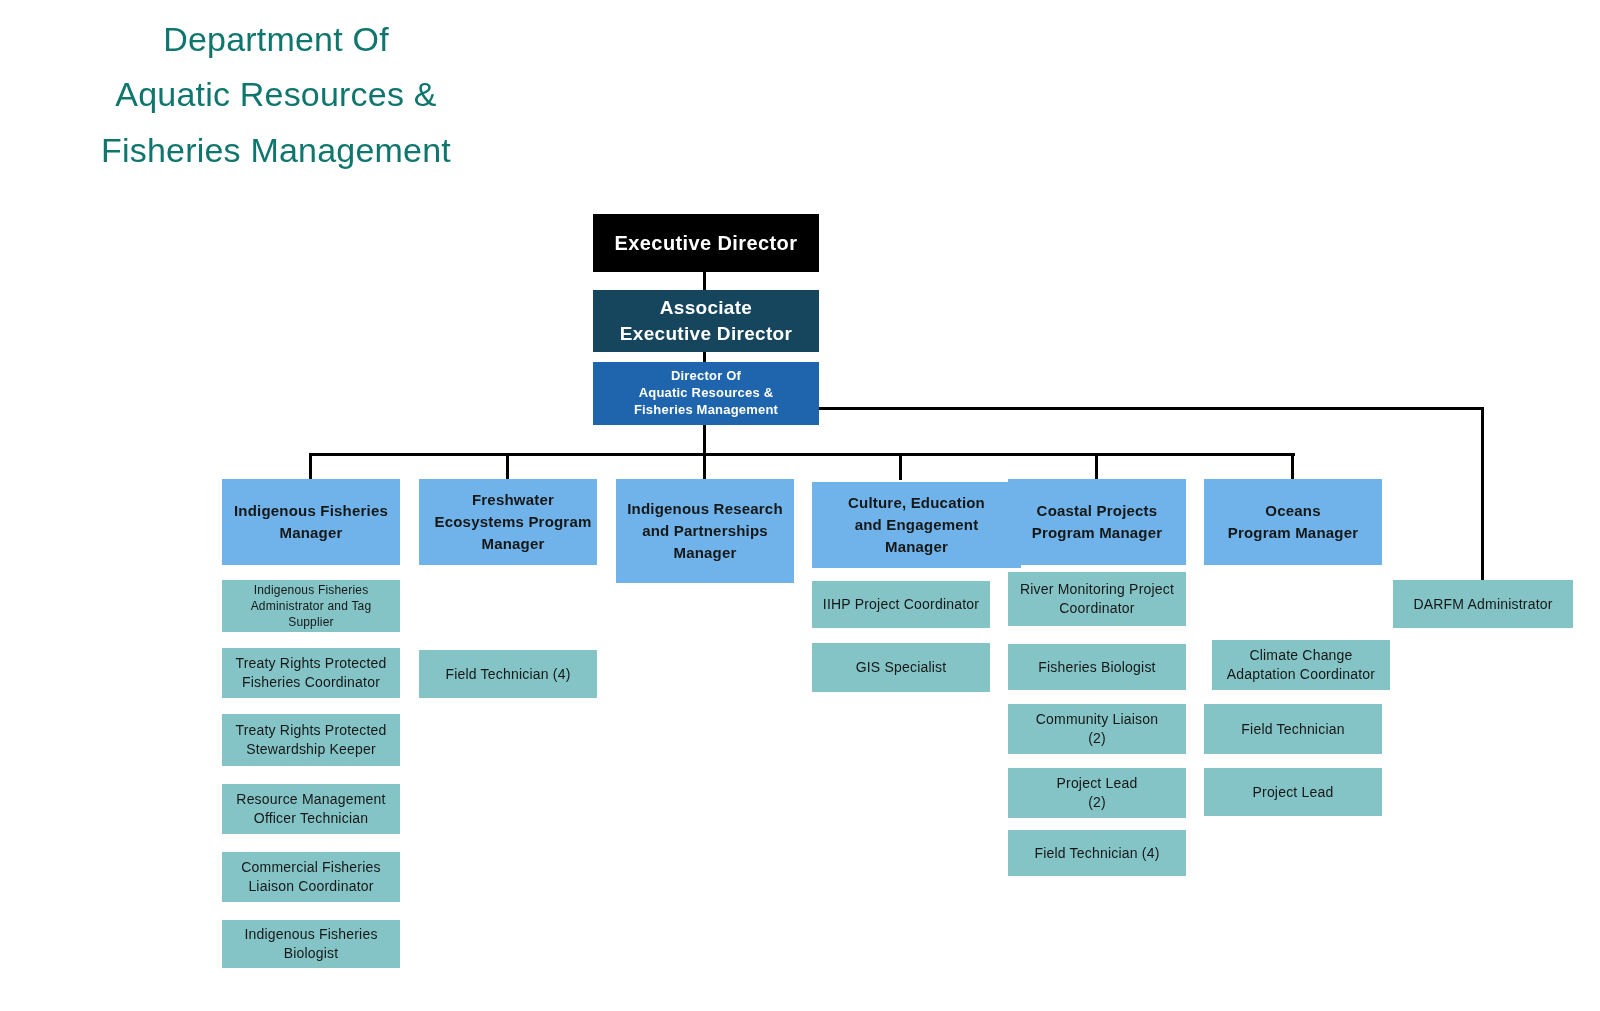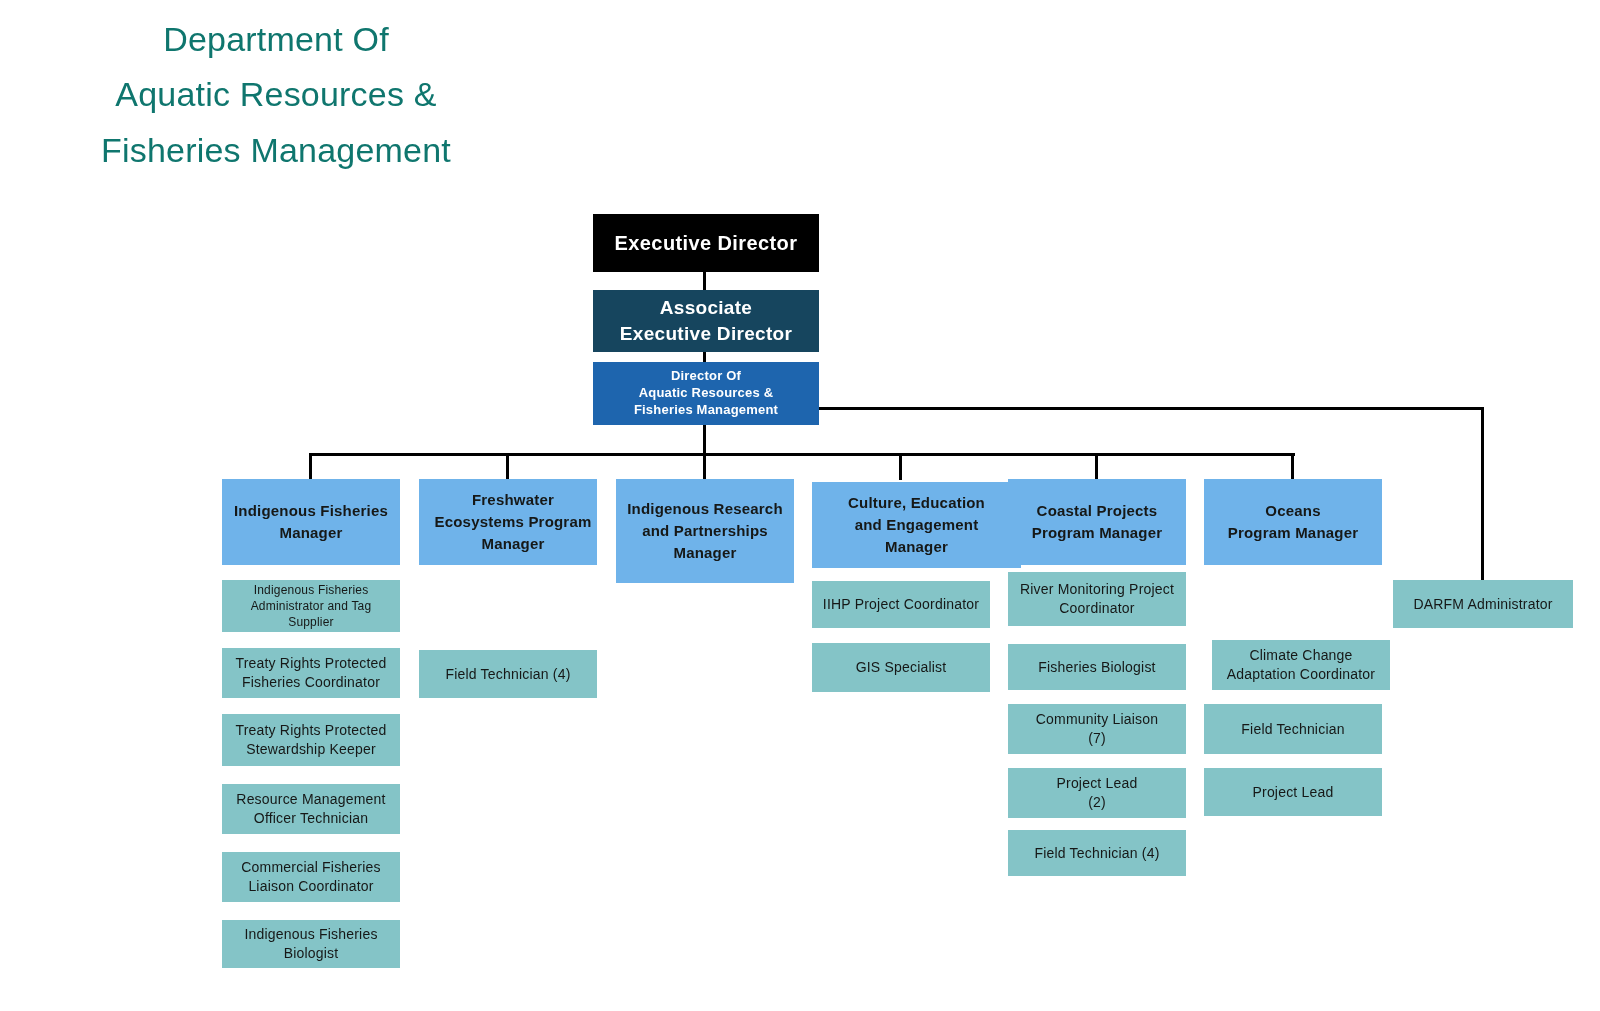--- a/index.html
+++ b/index.html
@@ -135,21 +135,21 @@
 Manager</div>
   <div class="box staff" style="left:812px;top:581px;width:178px;height:47px;">IIHP Project Coordinator</div>
   <div class="box staff" style="left:812px;top:643px;width:178px;height:49px;">GIS Specialist</div>
 
   <div class="box manager" style="left:1008px;top:479px;width:178px;height:86px;">Coastal Projects
 Program Manager</div>
   <div class="box staff" style="left:1008px;top:572px;width:178px;height:54px;">River Monitoring Project
 Coordinator</div>
   <div class="box staff" style="left:1008px;top:644px;width:178px;height:46px;">Fisheries Biologist</div>
   <div class="box staff" style="left:1008px;top:704px;width:178px;height:50px;">Community Liaison
-(7)</div>
+(2)</div>
   <div class="box staff" style="left:1008px;top:768px;width:178px;height:50px;">Project Lead
 (2)</div>
   <div class="box staff" style="left:1008px;top:830px;width:178px;height:46px;">Field Technician (4)</div>
 
   <div class="box manager" style="left:1204px;top:479px;width:178px;height:86px;">Oceans
 Program Manager</div>
   <div class="box staff" style="left:1204px;top:640px;width:178px;height:50px;margin-left:8px;">Climate Change
 Adaptation Coordinator</div>
   <div class="box staff" style="left:1204px;top:704px;width:178px;height:50px;">Field Technician</div>
   <div class="box staff" style="left:1204px;top:768px;width:178px;height:48px;">Project Lead</div>

